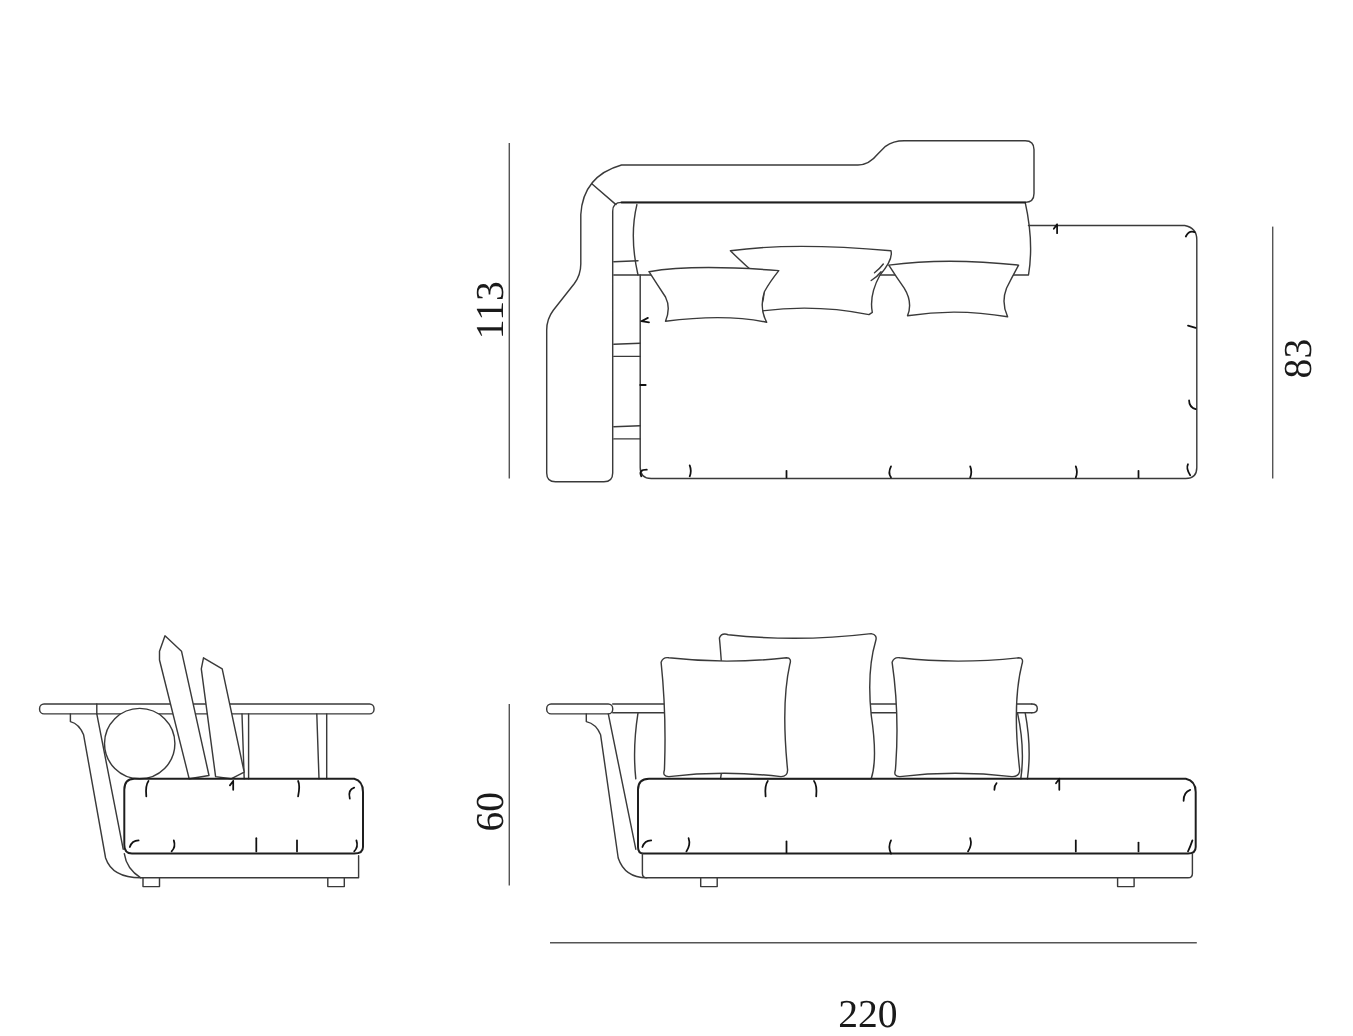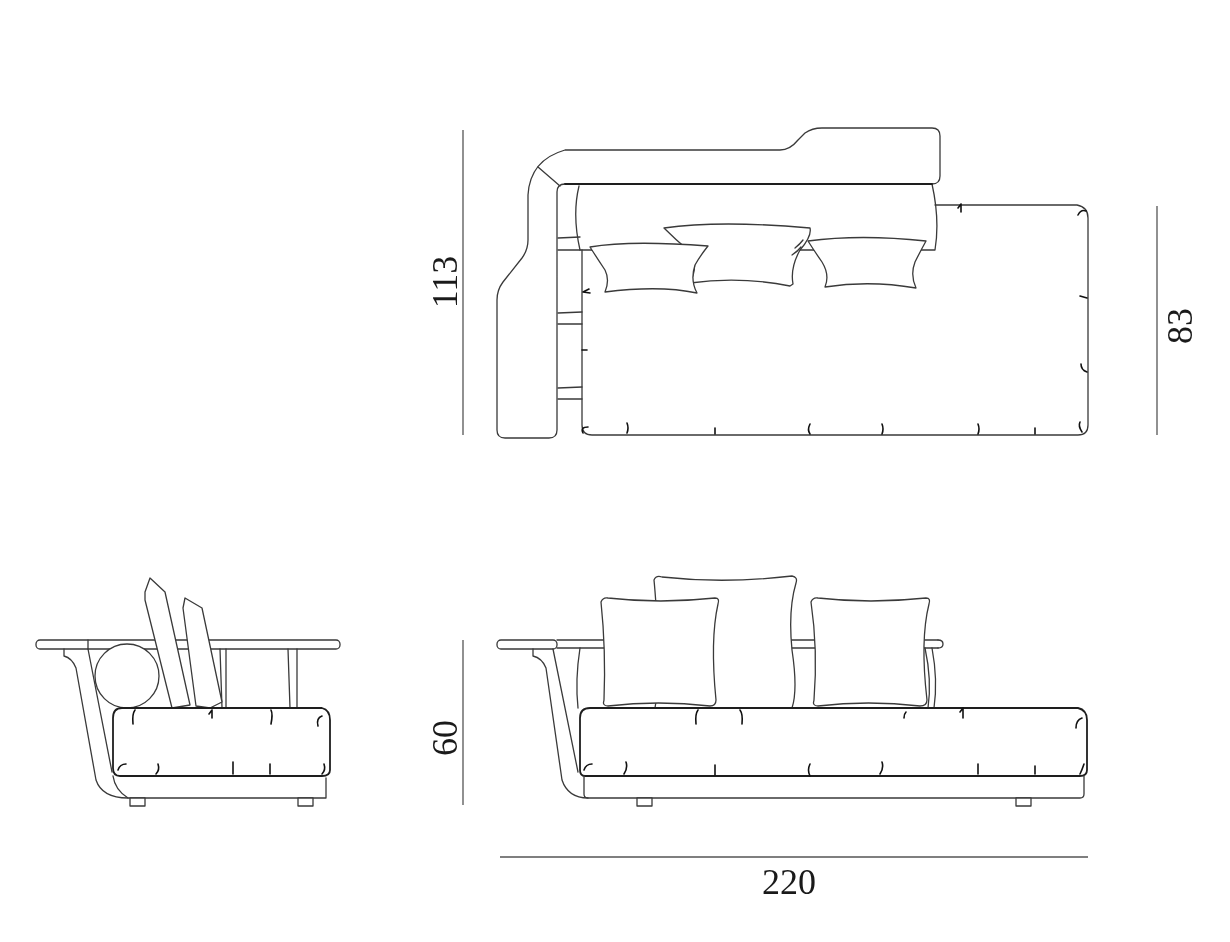--- a/index.html
+++ b/index.html
@@ -149,13 +149,13 @@
       <path class="tuft" d="M 1035 766 l 0 8"></path>
       <path class="tuft" d="M 1084 764 q -2 6 -4 10"></path>
       <path class="tuft" d="M 584 770 q 2 -6 8 -6"></path>
     </g>
   </g>
 </svg>
 
 <div class="dim-label rot" style="left:419px; top:264px;">113</div>
 <div class="dim-label rot" style="left:1162px; top:308px;">83</div>
 <div class="dim-label rot" style="left:427px; top:720px;">60</div>
-<div class="dim-label" style="left:762px; top:864px;">220</div>
+<div class="dim-label" style="left:762px; top:904px;">220</div>
 
 </body></html>

